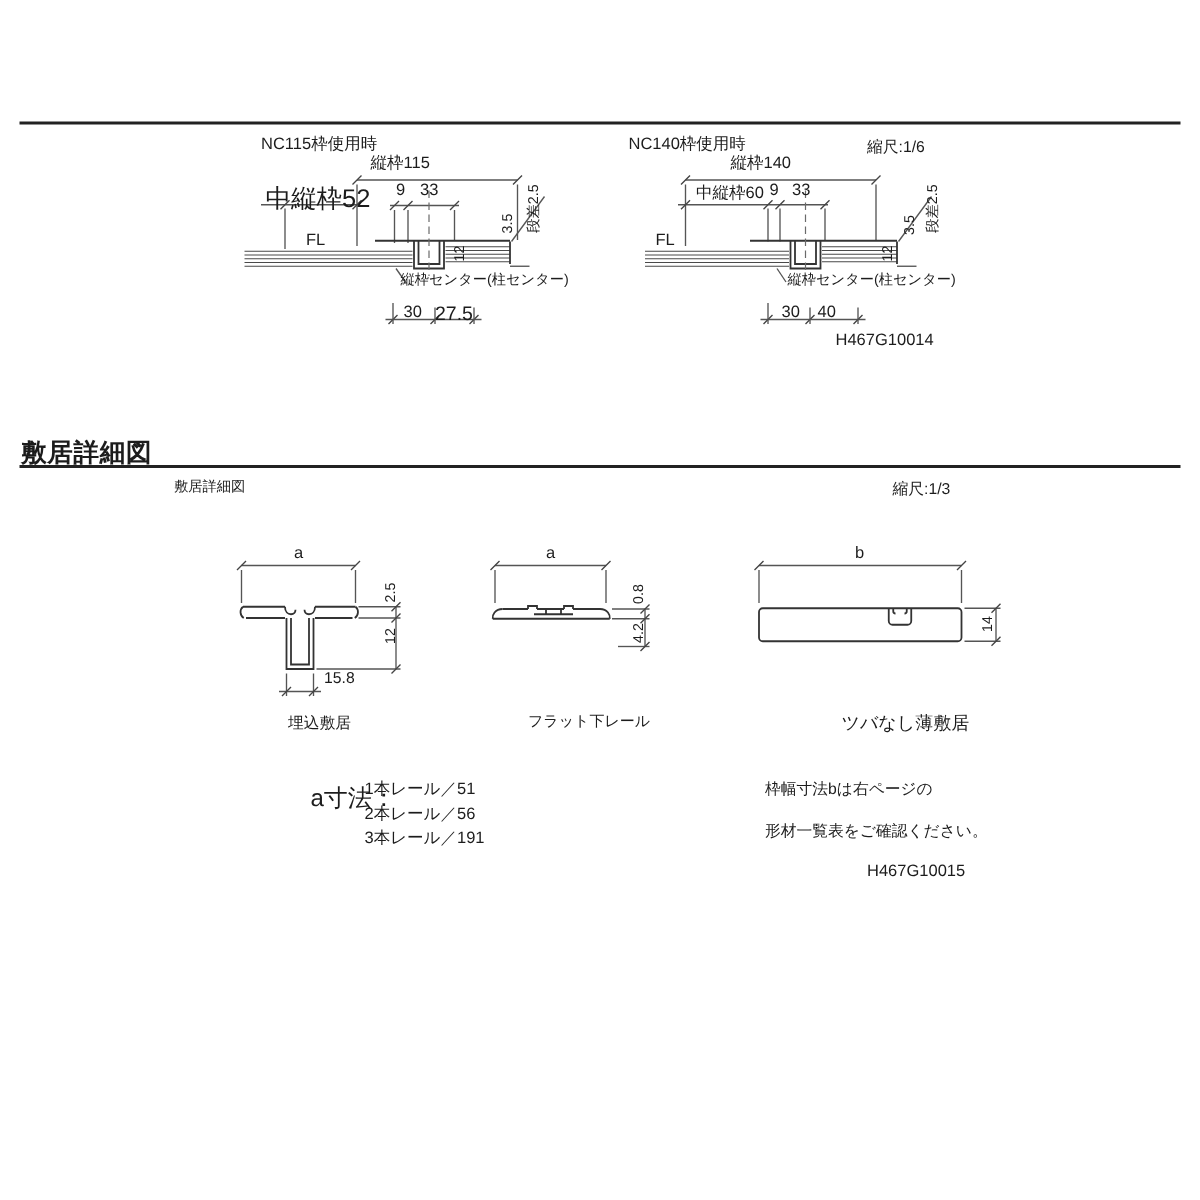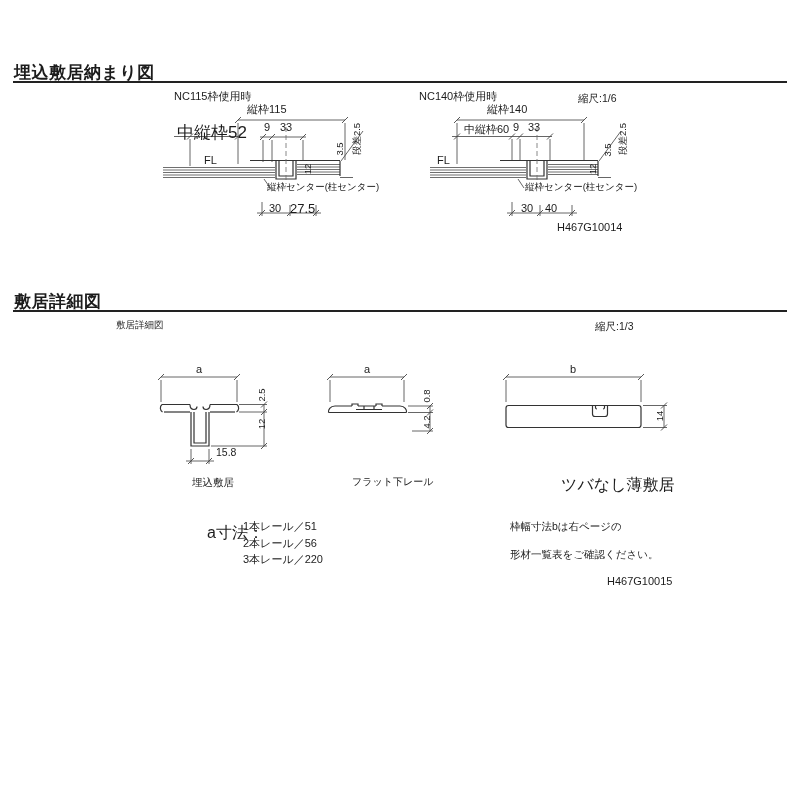--- a/index.html
+++ b/index.html
@@ -141,21 +141,20 @@
       <rect class="prf" x="506" y="405.5" width="135" height="22" rx="2.5"></rect>
       <path class="prf" d="M592.5,405.5 V414 a2.5,2.5 0 0 0 2.5,2.5 h10 a2.5,2.5 0 0 0 2.5,-2.5 V405.5"></path>
       <path class="prf" d="M595.5,405.5 v2 q0,1.5 1.5,1.5 M604.5,405.5 v2 q0,1.5 -1.5,1.5"></path>
       <line class="dim" x1="643" y1="405.5" x2="667" y2="405.5"></line>
       <line class="dim" x1="643" y1="427.5" x2="667" y2="427.5"></line>
       <line class="dim" x1="664" y1="405.5" x2="664" y2="427.5"></line>
       <path class="tick" d="M661,408.5 L667,402.5 M661,430.5 L667,424.5"></path>
     </g>
   </svg>
 
-  <h1 class="t sec" style="left:14px;top:52px">埋込敷居納まり図</h1>
   <div class="rule" style="top:81px"></div>
 
   <span class="t" style="left:174px;top:90px;font-size:11px">NC115枠使用時</span>
   <span class="t" style="left:419px;top:90px;font-size:11px">NC140枠使用時</span>
   <span class="t" style="left:578px;top:92px;font-size:10.5px">縮尺:1/6</span>
 
   <span class="t" style="left:247px;top:103px;font-size:11px">縦枠115</span>
   <span class="t" style="left:487px;top:103px;font-size:11px">縦枠140</span>
   <span class="t" style="left:177px;top:123px;font-size:17px">中縦枠52</span>
   <span class="t" style="left:464px;top:123px;font-size:11px">中縦枠60</span>
@@ -197,24 +196,24 @@
 
   <span class="t rot" style="left:262px;top:395px;font-size:9.5px">2.5</span>
   <span class="t rot" style="left:262px;top:424px;font-size:9.5px">12</span>
   <span class="t" style="left:216px;top:446px;font-size:10.5px">15.8</span>
   <span class="t rot" style="left:427px;top:396px;font-size:9.5px">0.8</span>
   <span class="t rot" style="left:427px;top:422px;font-size:9.5px">4.2</span>
   <span class="t rot" style="left:660px;top:416px;font-size:9.5px">14</span>
 
   <span class="t" style="left:192px;top:476px;font-size:10.5px">埋込敷居</span>
   <span class="t" style="left:352px;top:476px;font-size:10px">フラット下レール</span>
-  <span class="t" style="left:561px;top:476px;font-size:16px">ツバなし薄敷居</span>
+  <span class="t" style="left:561px;top:476px;font-size:12px">ツバなし薄敷居</span>
 
   <span class="t" style="left:207px;top:524px;font-size:16px">a寸法：</span>
   <span class="t" style="left:243px;top:520px;font-size:11px">1本レール／51</span>
   <span class="t" style="left:243px;top:537px;font-size:11px">2本レール／56</span>
-  <span class="t" style="left:243px;top:553px;font-size:11px">3本レール／220</span>
+  <span class="t" style="left:243px;top:553px;font-size:11px">3本レール／191</span>
 
   <span class="t" style="left:510px;top:520px;font-size:10.5px">枠幅寸法bは右ページの</span>
   <span class="t" style="left:510px;top:548px;font-size:10.5px">形材一覧表をご確認ください。</span>
 
-  <span class="t" style="left:607px;top:575px;font-size:11px">H467G10015</span>
+  <span class="t" style="left:578px;top:575px;font-size:11px">H467G10015</span>
 </div>
 
 </body></html>

